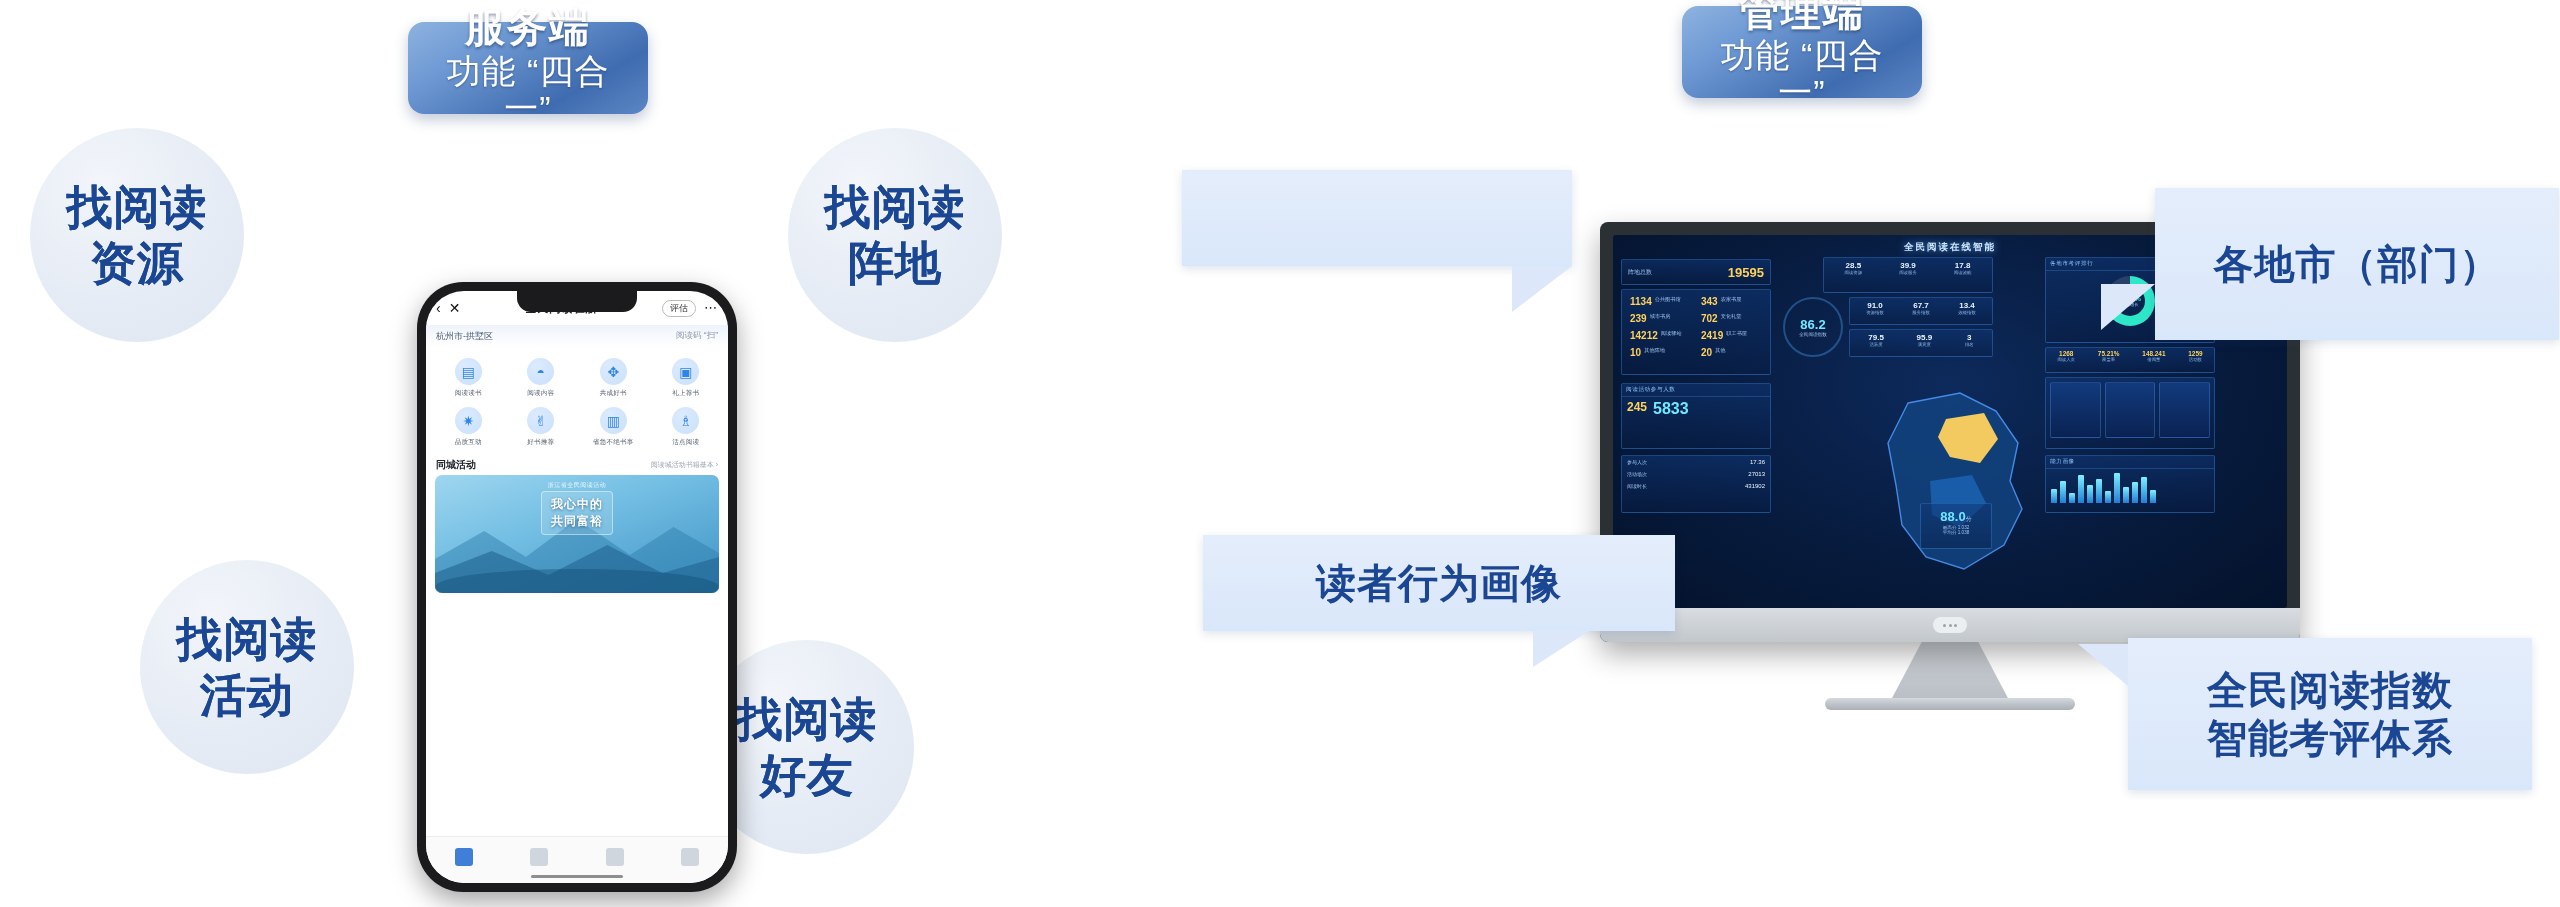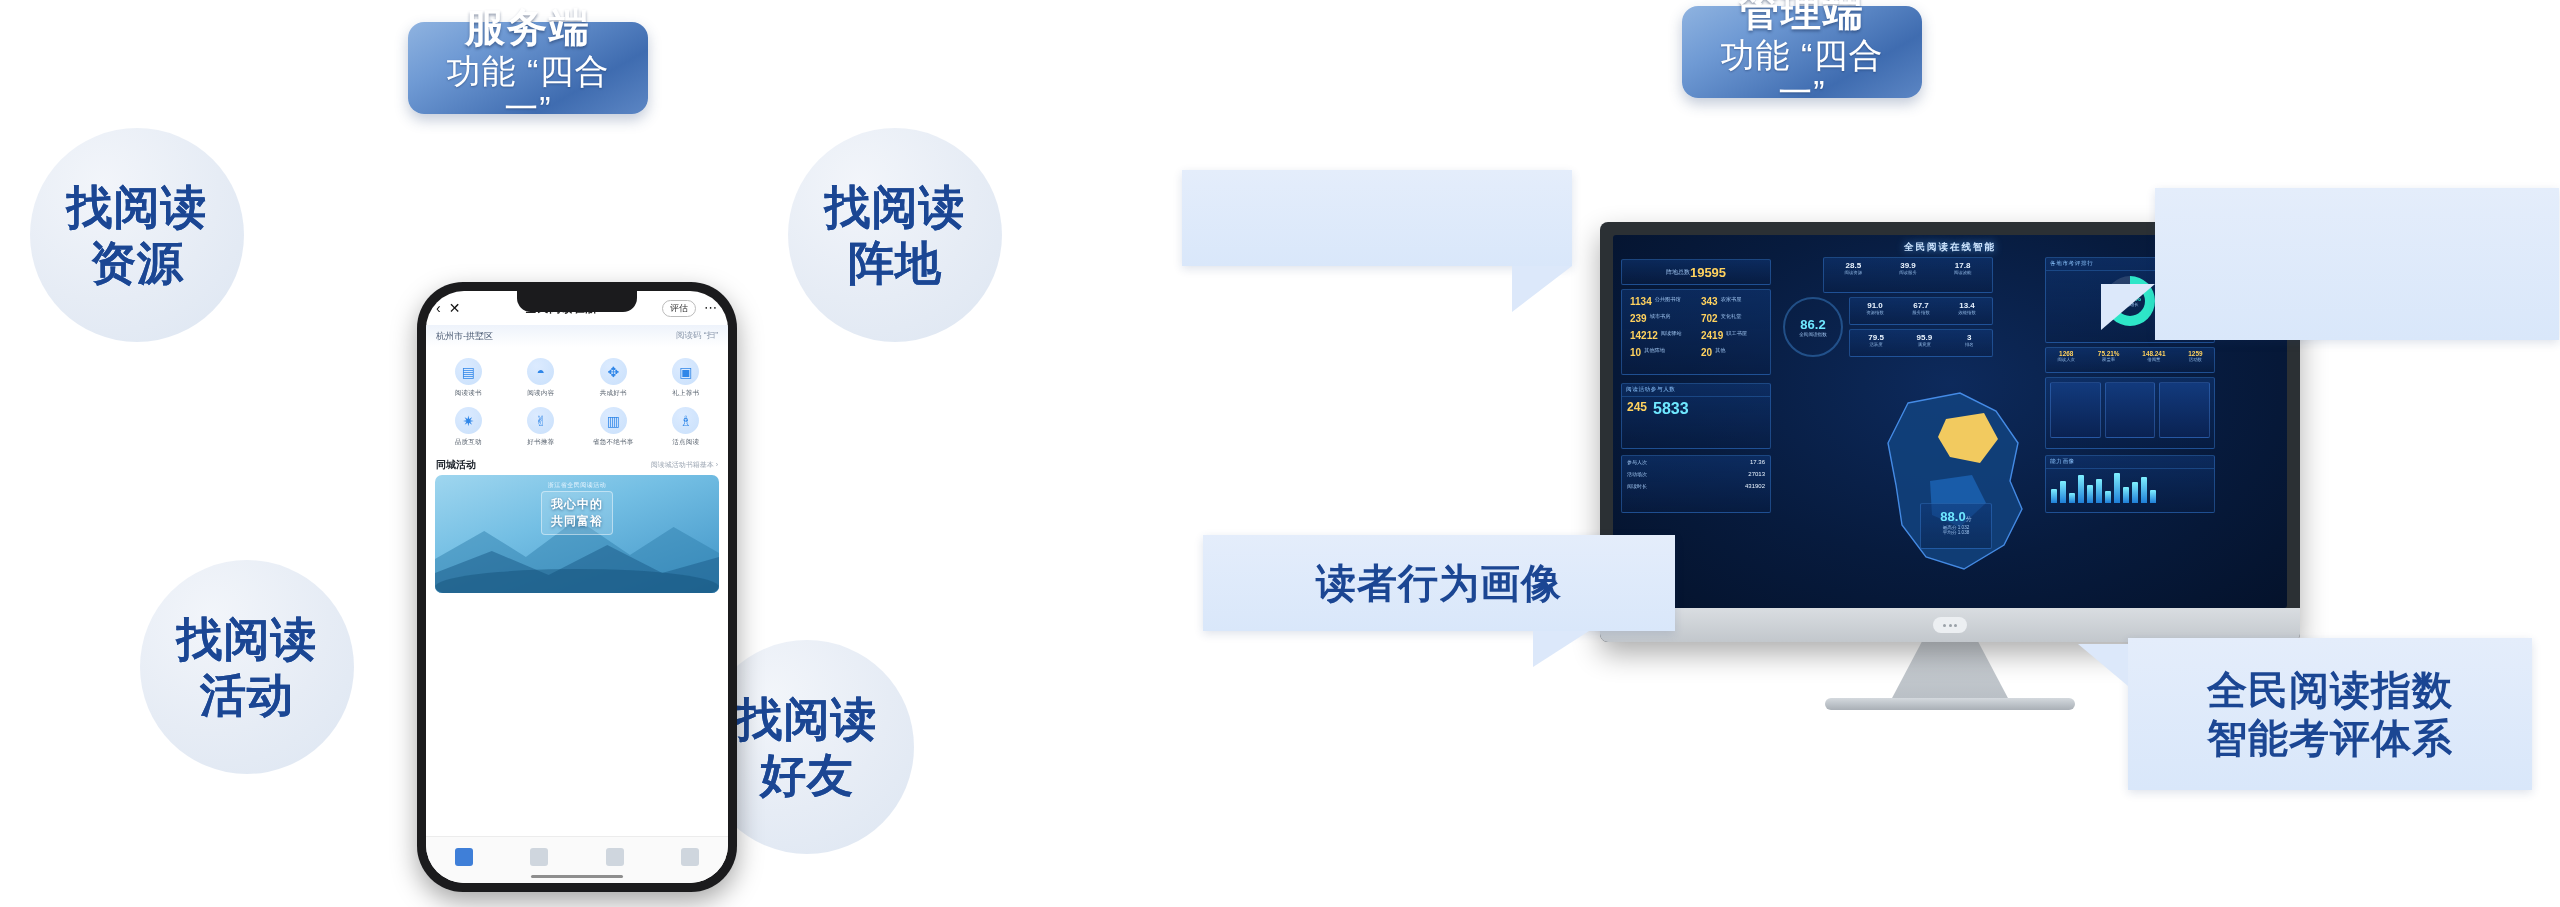--- a/index.html
+++ b/index.html
@@ -381,21 +381,21 @@
   </div>
 
   <div class="monitor">
     <div class="mon-stand"></div>
     <div class="mon-base"></div>
     <div class="mon-bezel">
       <div class="screen">
 
         <div class="dash-title">全民阅读在线智能</div>
 
-        <div class="panel" style="left:8px;top:24px;width:150px;height:26px;display:flex;align-items:center;justify-content:center;padding:10px 6px;">
+        <div class="panel" style="left:8px;top:24px;width:150px;height:26px;display:flex;align-items:center;justify-content:space-between;padding:10px 6px;">
           <span style="font-size:6px;color:#9fc4ef;">阵地总数</span>
           <span style="font-size:13px;color:#ffd25e;font-weight:700;">19595</span>
         </div>
 
         <div class="panel" style="left:8px;top:54px;width:150px;height:86px;">
           <div style="display:grid;grid-template-columns:1fr 1fr;gap:2px;padding:4px;">
             <div class="kv">
               <span class="num">1134</span>
               <span class="lbl">公共图书馆</span>
             </div>
@@ -590,20 +590,21 @@
         </span>
       </div>
     </div>
   </div>
 
   <div class="callout" style="left:1182px;top:170px;width:390px;height:96px;z-index:15;">
     <span class="tail" style="left:330px;top:96px;border-width:0 0 46px 60px;border-color:transparent transparent transparent #dce8fa;"></span>
   </div>
 
   <div class="callout" style="left:2155px;top:188px;width:404px;height:152px;z-index:15;">
+    <span>各地市（部门）</span>
     <span class="tail" style="left:-54px;top:96px;border-width:46px 54px 0 0;border-color:#dce8fa transparent transparent transparent;"></span>
   </div>
 
   <div class="callout" style="left:1203px;top:535px;width:472px;height:96px;z-index:15;">
     <span>读者行为画像</span>
     <span class="tail" style="left:330px;top:96px;border-width:0 0 36px 56px;border-color:transparent transparent transparent #dce8fa;"></span>
   </div>
 
   <div class="callout" style="left:2128px;top:638px;width:404px;height:152px;z-index:15;">
     <span>全民阅读指数</span>

